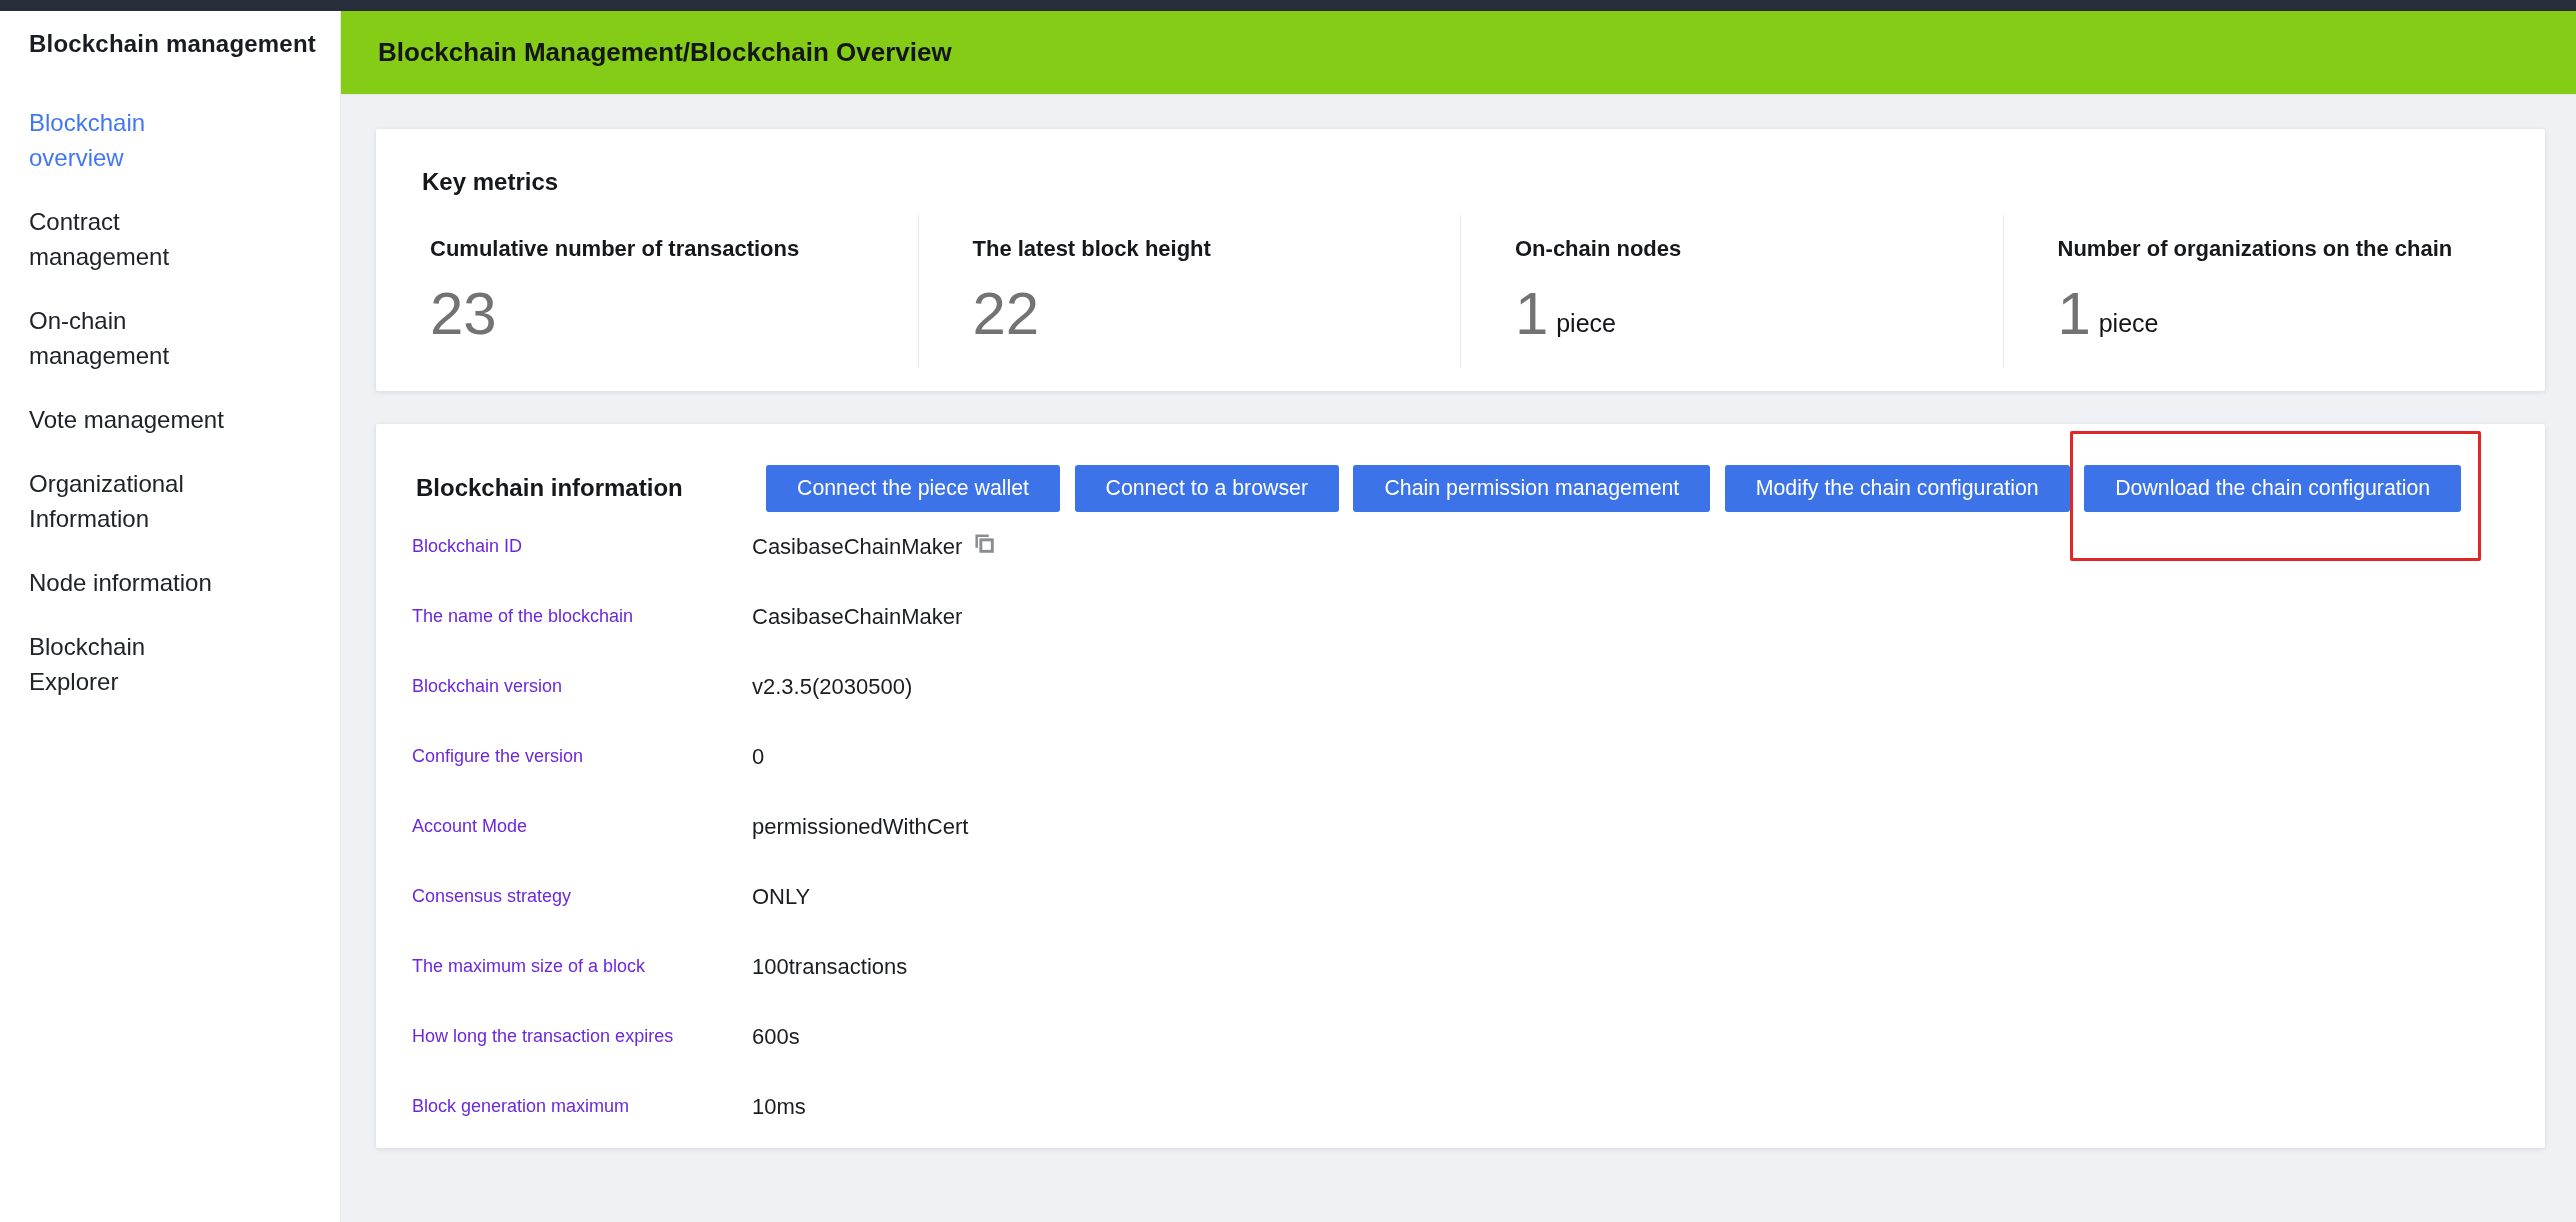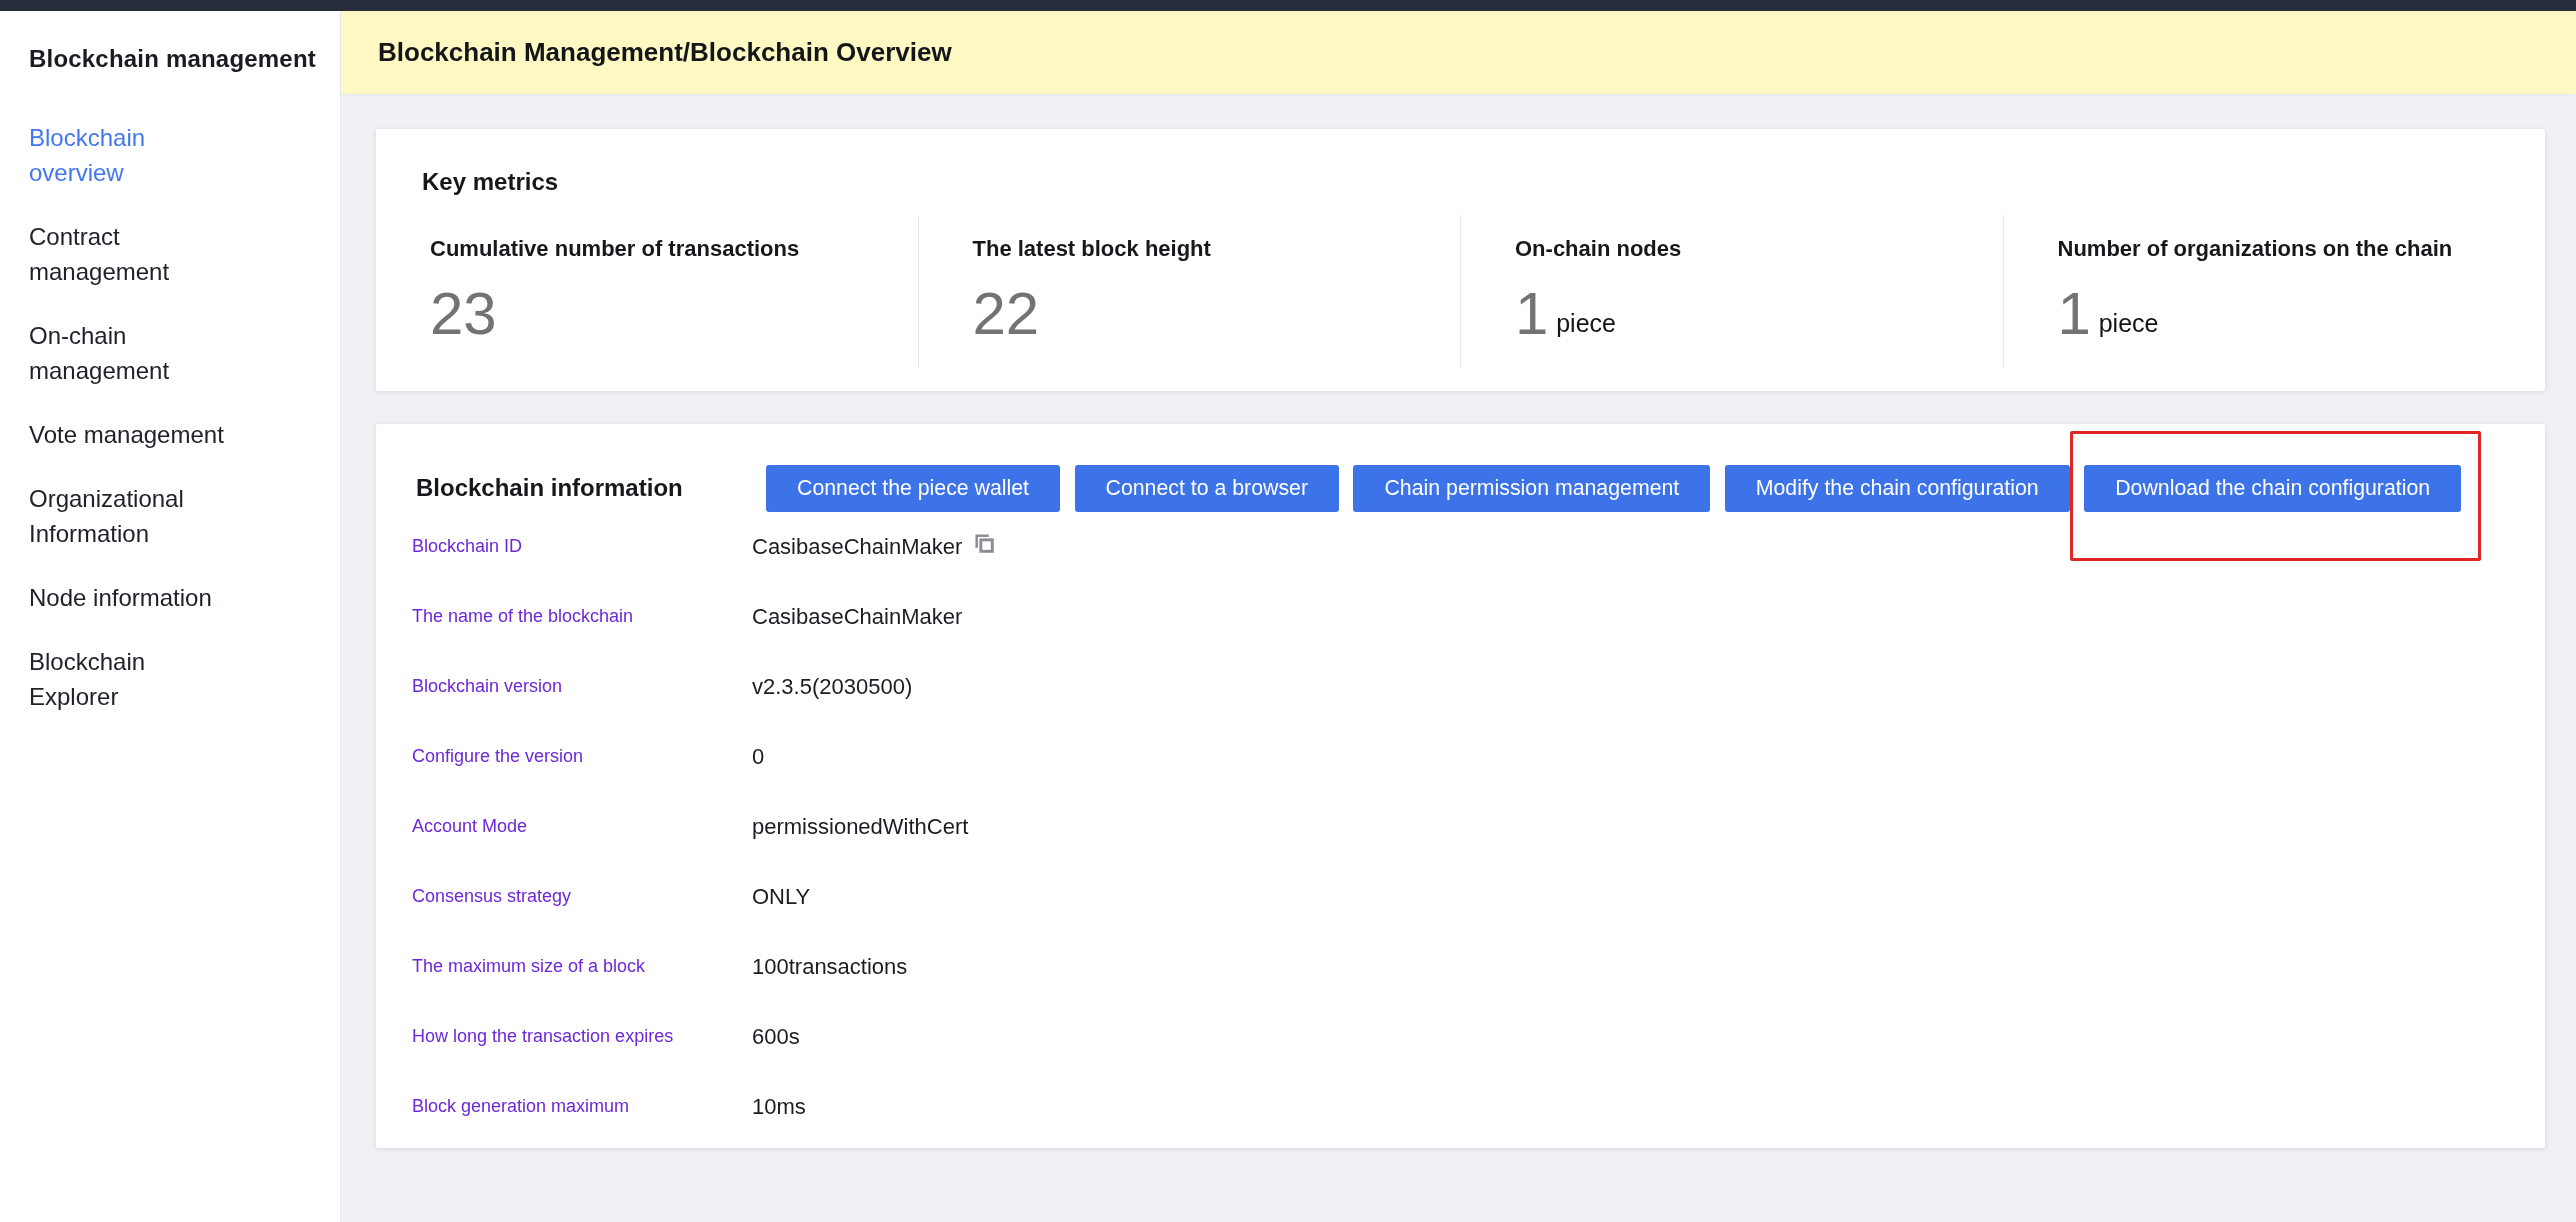--- a/index.html
+++ b/index.html
@@ -5,30 +5,30 @@
   * { margin:0; padding:0; box-sizing:border-box; }
   html,body { width:2576px; height:1222px; overflow:hidden;
     font-family:"Liberation Sans", sans-serif; background:#f0f1f5; }
 
   .topbar { height:10.7px; width:100%; background:#272d3b; }
 
   .app { display:flex; height:1211px; }
 
   
   .sidebar { width:341px; background:#ffffff; border-right:1px solid #e7e8ec;
-    padding:34px 0 0 29px; flex:0 0 341px; }
+    padding:19px 0 0 29px; flex:0 0 341px; }
   .sidebar-title { font-size:24px; font-weight:bold; color:#191c22;
     margin-bottom:47px; letter-spacing:0.2px; }
   .nav-item { width:208px; font-size:24px; line-height:35px; color:#20232a;
     margin-bottom:29px; cursor:pointer; }
   .nav-item.active { color:#4377f2; }
 
   
   .main { flex:1; display:flex; flex-direction:column; background:#f0f1f5; }
-  .page-header { height:83px; background:#fef9c3; display:flex; align-items:center;
+  .page-header { height:83px; background:#84cc16; display:flex; align-items:center;
     padding-left:37px; box-shadow:0 1px 1.9px rgba(40,46,60,0.05); }
   .page-title { font-size:26px; font-weight:bold; color:#14161a; }
 
   .content { padding:35px 31px 0 35px; }
 
   .card { background:#ffffff; border-radius:1.9px;
     box-shadow:0 1px 5.8px rgba(31,37,50,0.12); }
 
   
   .metrics-card { height:262px; margin-bottom:33px; padding-top:39px; }

